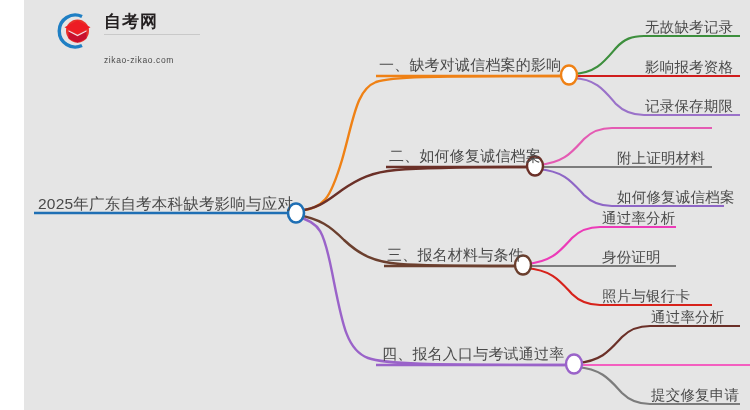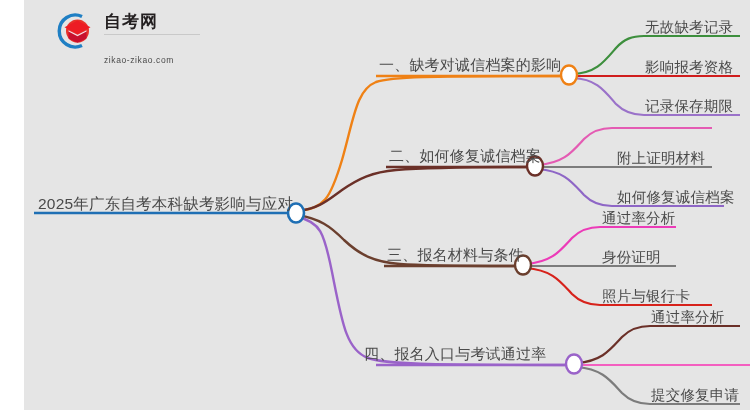--- a/index.html
+++ b/index.html
@@ -145,21 +145,21 @@
     <ellipse cx="511" cy="166" rx="8" ry="9.5" fill="#ffffff" stroke="#6b3028" stroke-width="2.4"></ellipse>
     <ellipse cx="499" cy="265" rx="8" ry="9.5" fill="#ffffff" stroke="#6b3f2e" stroke-width="2.4"></ellipse>
     <ellipse cx="550" cy="364" rx="8" ry="9.5" fill="#ffffff" stroke="#9a63c9" stroke-width="2.4"></ellipse>
   </svg>
 
   <div class="node-label root-label" style="left:14px; top:194px;">2025年广东自考本科缺考影响与应对</div>
 
   <div class="node-label branch-label" style="left:365px; top:147px;">二、如何修复诚信档案</div>
   <div class="node-label branch-label" style="left:355px; top:56px;">一、缺考对诚信档案的影响</div>
   <div class="node-label branch-label" style="left:363px; top:246px;">三、报名材料与条件</div>
-  <div class="node-label branch-label" style="left:340px; top:345px;text-align:right;">四、报名入口与考试通过率</div>
+  <div class="node-label branch-label" style="left:358px; top:345px;text-align:right;">四、报名入口与考试通过率</div>
 
   <div class="node-label leaf-label" style="left:621px; top:18px;">无故缺考记录</div>
   <div class="node-label leaf-label" style="left:621px; top:58px;">影响报考资格</div>
   <div class="node-label leaf-label" style="left:621px; top:97px;">记录保存期限</div>
 
   <div class="node-label leaf-label" style="left:593px; top:149px;">附上证明材料</div>
   <div class="node-label leaf-label" style="left:593px; top:188px;">如何修复诚信档案</div>
 
   <div class="node-label leaf-label" style="left:578px; top:209px;">通过率分析</div>
   <div class="node-label leaf-label" style="left:578px; top:248px;">身份证明</div>

